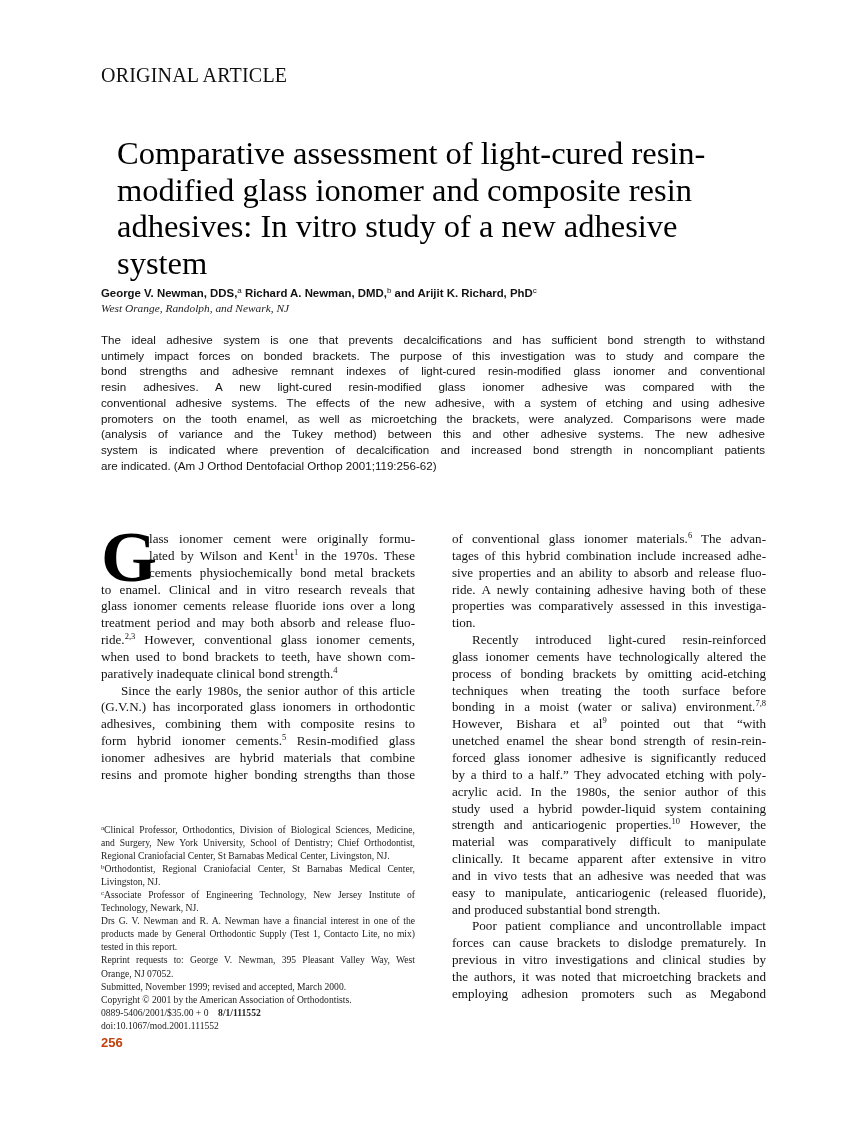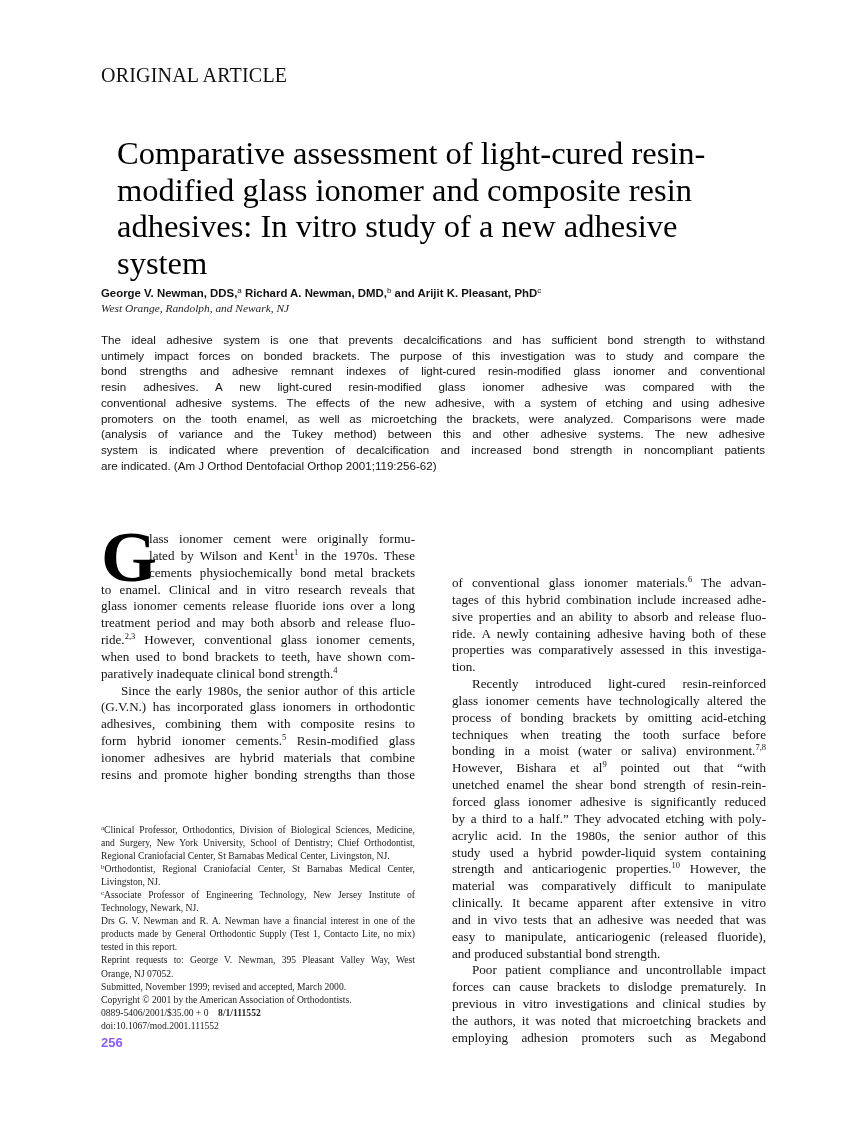--- a/index.html
+++ b/index.html
@@ -13,45 +13,45 @@
   .affil-loc { left: 101px; top: 302px; font-family: "Liberation Serif", serif; font-style: italic; font-size: 11.4px; color: #222; }
   .abstract { left: 101px; top: 332px; width: 664px; font-family: "Liberation Sans", sans-serif; font-size: 11.6px; line-height: 15.7px; color: #111; }
   .abstract .line { display: block; white-space: nowrap; text-align: justify; text-align-last: justify; }
   .abstract .line.last { text-align-last: left; }
   .col { font-family: "Liberation Serif", serif; font-size: 13.1px; line-height: 16.85px; color: #111; }
   .col .line { display: block; white-space: nowrap; text-align: justify; text-align-last: justify; height: 16.85px; }
   .col .line.last { text-align-last: left; }
   .col .line.indent { padding-left: 20px; }
   .col sup { font-size: 8.5px; vertical-align: 5px; line-height: 0; }
   .left-col { left: 101px; top: 531px; width: 314px; }
-  .right-col { left: 452px; top: 531px; width: 314px; margin-top: 44px; }
+  .right-col { left: 452px; top: 531px; width: 314px; }
   .dropcap { position: absolute; left: 101px; top: 527px; font-family: "Liberation Serif", serif; font-size: 72px; line-height: 60px; font-weight: bold; color: #000; }
   .footnotes { left: 101px; top: 823px; width: 314px; font-family: "Liberation Serif", serif; font-size: 9.6px; line-height: 13.05px; color: #222; }
   .footnotes .line { display: block; white-space: nowrap; text-align: justify; text-align-last: justify; }
   .footnotes .line.last { text-align-last: left; }
   .footnotes sup { font-size: 7px; vertical-align: 3px; line-height: 0; }
   .footnotes b { font-weight: bold; }
-  .page-number { left: 101px; top: 1035px; font-family: "Liberation Sans", sans-serif; font-weight: bold; font-size: 13px; color: #8b5cf6; text-align: right; }
+  .page-number { left: 101px; top: 1035px; font-family: "Liberation Sans", sans-serif; font-weight: bold; font-size: 13px; color: #c2410c; text-align: right; }
 </style>
 </head>
 <body>
 
 <div class="abs section-label">ORIGINAL ARTICLE</div>
 
 <h1 class="abs title">
   <span>Comparative assessment of light-cured resin-</span>
   <span>modified glass ionomer and composite resin</span>
   <span>adhesives: In vitro study of a new adhesive</span>
   <span>system</span>
 </h1>
 
 <div class="abs authors">
   <span>George V. Newman, DDS,</span><sup>a</sup>
   <span>Richard A. Newman, DMD,</span><sup>b</sup>
-  <span>and Arijit K. Pleasant, PhD</span><sup>c</sup>
+  <span>and Arijit K. Richard, PhD</span><sup>c</sup>
 </div>
 <div class="abs affil-loc">West Orange, Randolph, and Newark, NJ</div>
 
 <div class="abs abstract" id="abstract">
     <span class="line">The ideal adhesive system is one that prevents decalcifications and has sufficient bond strength to withstand</span>
     <span class="line">untimely impact forces on bonded brackets. The purpose of this investigation was to study and compare the</span>
     <span class="line">bond strengths and adhesive remnant indexes of light-cured resin-modified glass ionomer and conventional</span>
     <span class="line">resin adhesives. A new light-cured resin-modified glass ionomer adhesive was compared with the</span>
     <span class="line">conventional adhesive systems. The effects of the new adhesive, with a system of etching and using adhesive</span>
     <span class="line">promoters on the tooth enamel, as well as microetching the brackets, were analyzed. Comparisons were made</span>

